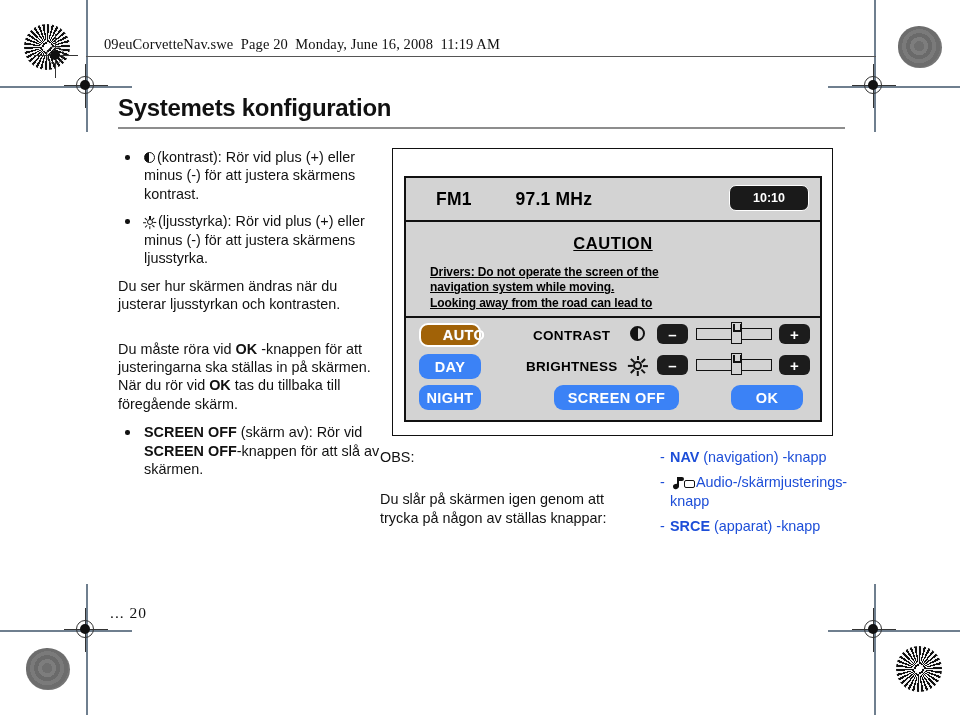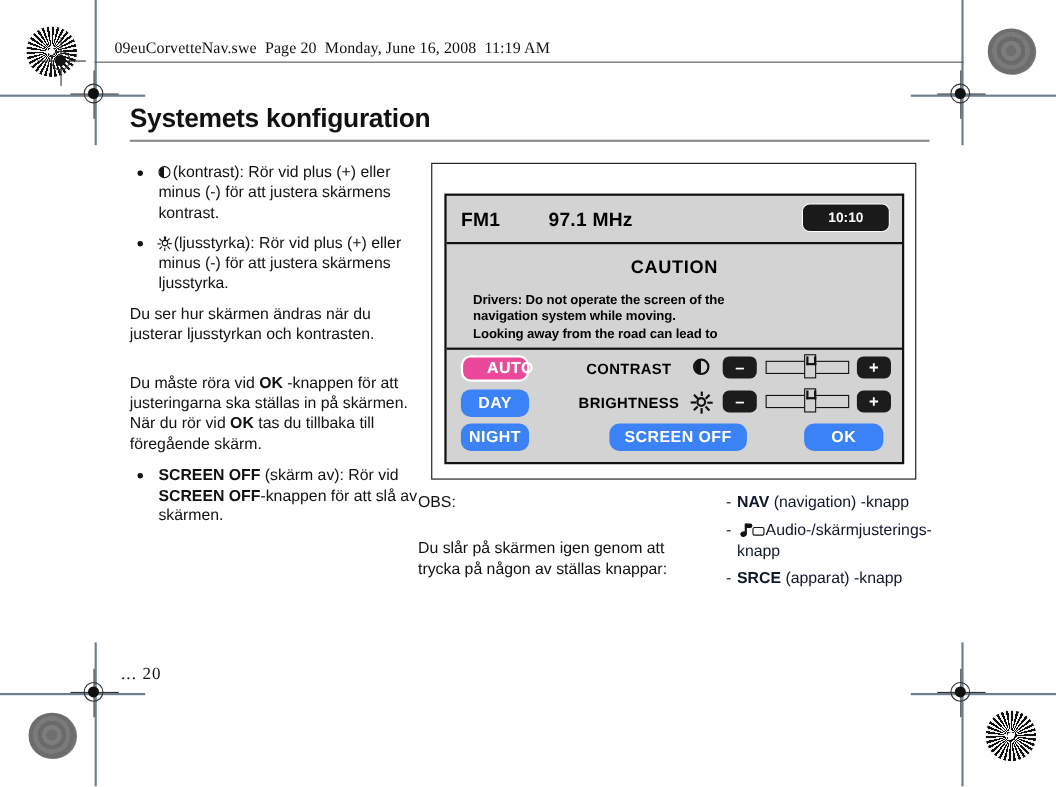--- a/index.html
+++ b/index.html
@@ -154,21 +154,21 @@
     border: 2.6px solid #111;
     box-sizing: border-box;
   }
   .screen-topbar {
     position: relative;
     height: 42px;
     border-bottom: 2.4px solid #111;
     display: flex;
     align-items: center;
   }
-  .screen-topbar .band { font-size: 17.5px; font-weight: 700; margin-left: 13px; letter-spacing: 0.2px; }
+  .screen-topbar .band { font-size: 17.5px; font-weight: 700; margin-left: 30px; letter-spacing: 0.2px; }
   .screen-topbar .freq { font-size: 17.5px; font-weight: 700; margin-left: 44px; letter-spacing: 0.2px; }
   .clock-pill {
     position: absolute;
     right: 11px; top: 7px;
     width: 80px; height: 26px;
     background: #1a1a1a;
     border: 1.6px solid #fff;
     border-radius: 7px;
     color: #fff;
     font-size: 12.5px;
@@ -176,20 +176,21 @@
     display: flex;
     align-items: center;
     justify-content: center;
     box-sizing: border-box;
   }
 
   .screen-body {
     position: relative;
     height: 94px;
     overflow: hidden;
+    text-decoration: underline;
   }
   .caution-title {
     text-align: center;
     font-size: 16.5px;
     font-weight: 700;
     letter-spacing: 0.6px;
     margin-top: 12px;
   }
   .caution-text {
     margin: 12px 0 0 24px;
@@ -212,21 +213,21 @@
     border-radius: 9px;
     font-size: 14.5px;
     font-weight: 700;
     letter-spacing: 0.4px;
     display: flex;
     align-items: center;
     justify-content: center;
     box-sizing: border-box;
   }
   .btn.outline {
-    background: #ec4899;
+    background: #a16207;
     color: #fff;
     border: 2px solid #fff;
     text-shadow: 0 0 1px #bdbdbd;
     padding-left: 28px;
   }
   .btn-auto  { left: 13px;  top: 5px;  width: 62px; height: 24px; }
   .btn-day   { left: 13px;  top: 36px; width: 62px; height: 25px; }
   .btn-night { left: 13px;  top: 67px; width: 62px; height: 25px; }
   .btn-screenoff { left: 148px; top: 67px; width: 125px; height: 25px; }
   .btn-ok    { left: 325px; top: 67px; width: 72px; height: 25px; }
@@ -312,21 +313,21 @@
     font-size: 14.4px;
     line-height: 1.28;
     color: #111;
   }
   .note-left .obs { margin-bottom: 24px; }
   .note-right {
     position: absolute;
     left: 660px; top: 448px; width: 230px;
     font-size: 14.4px;
     line-height: 1.28;
-    color: #0f172a;
+    color: #1d4ed8;
   }
   .note-right .row { margin-bottom: 7px; }
   .note-right .dash { display: inline-block; width: 10px; }
 
   .icon-audio {
     display: inline-block;
     position: relative;
     width: 26px; height: 12px;
     vertical-align: -2px;
   }

